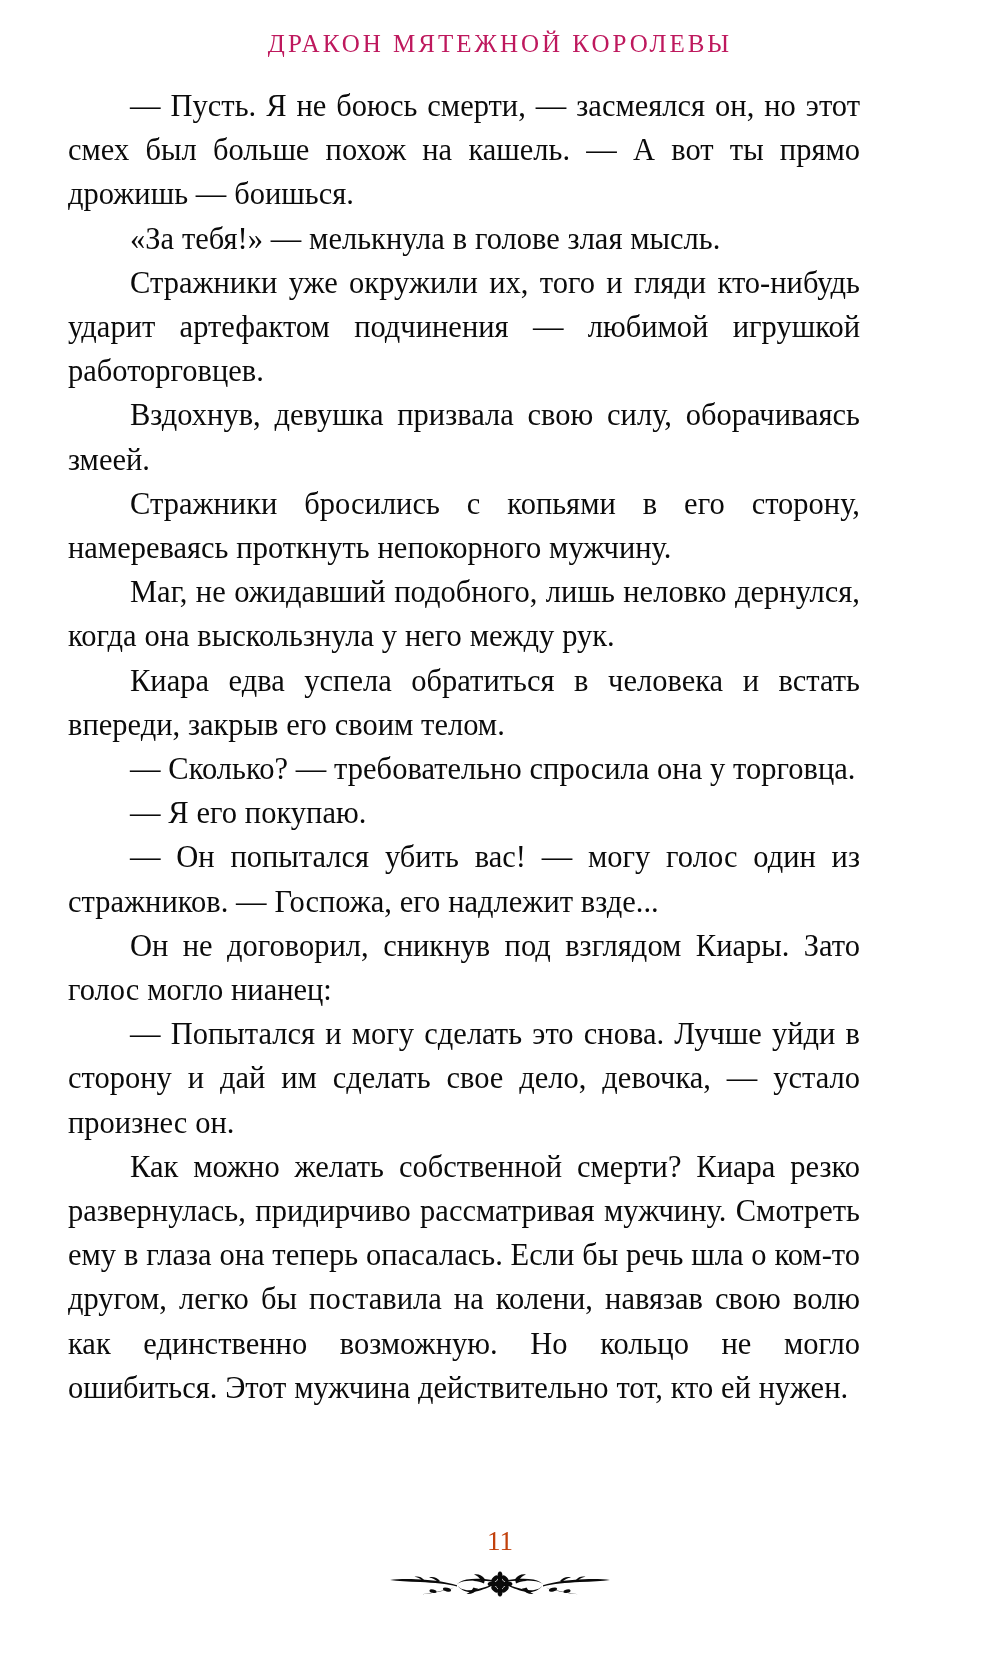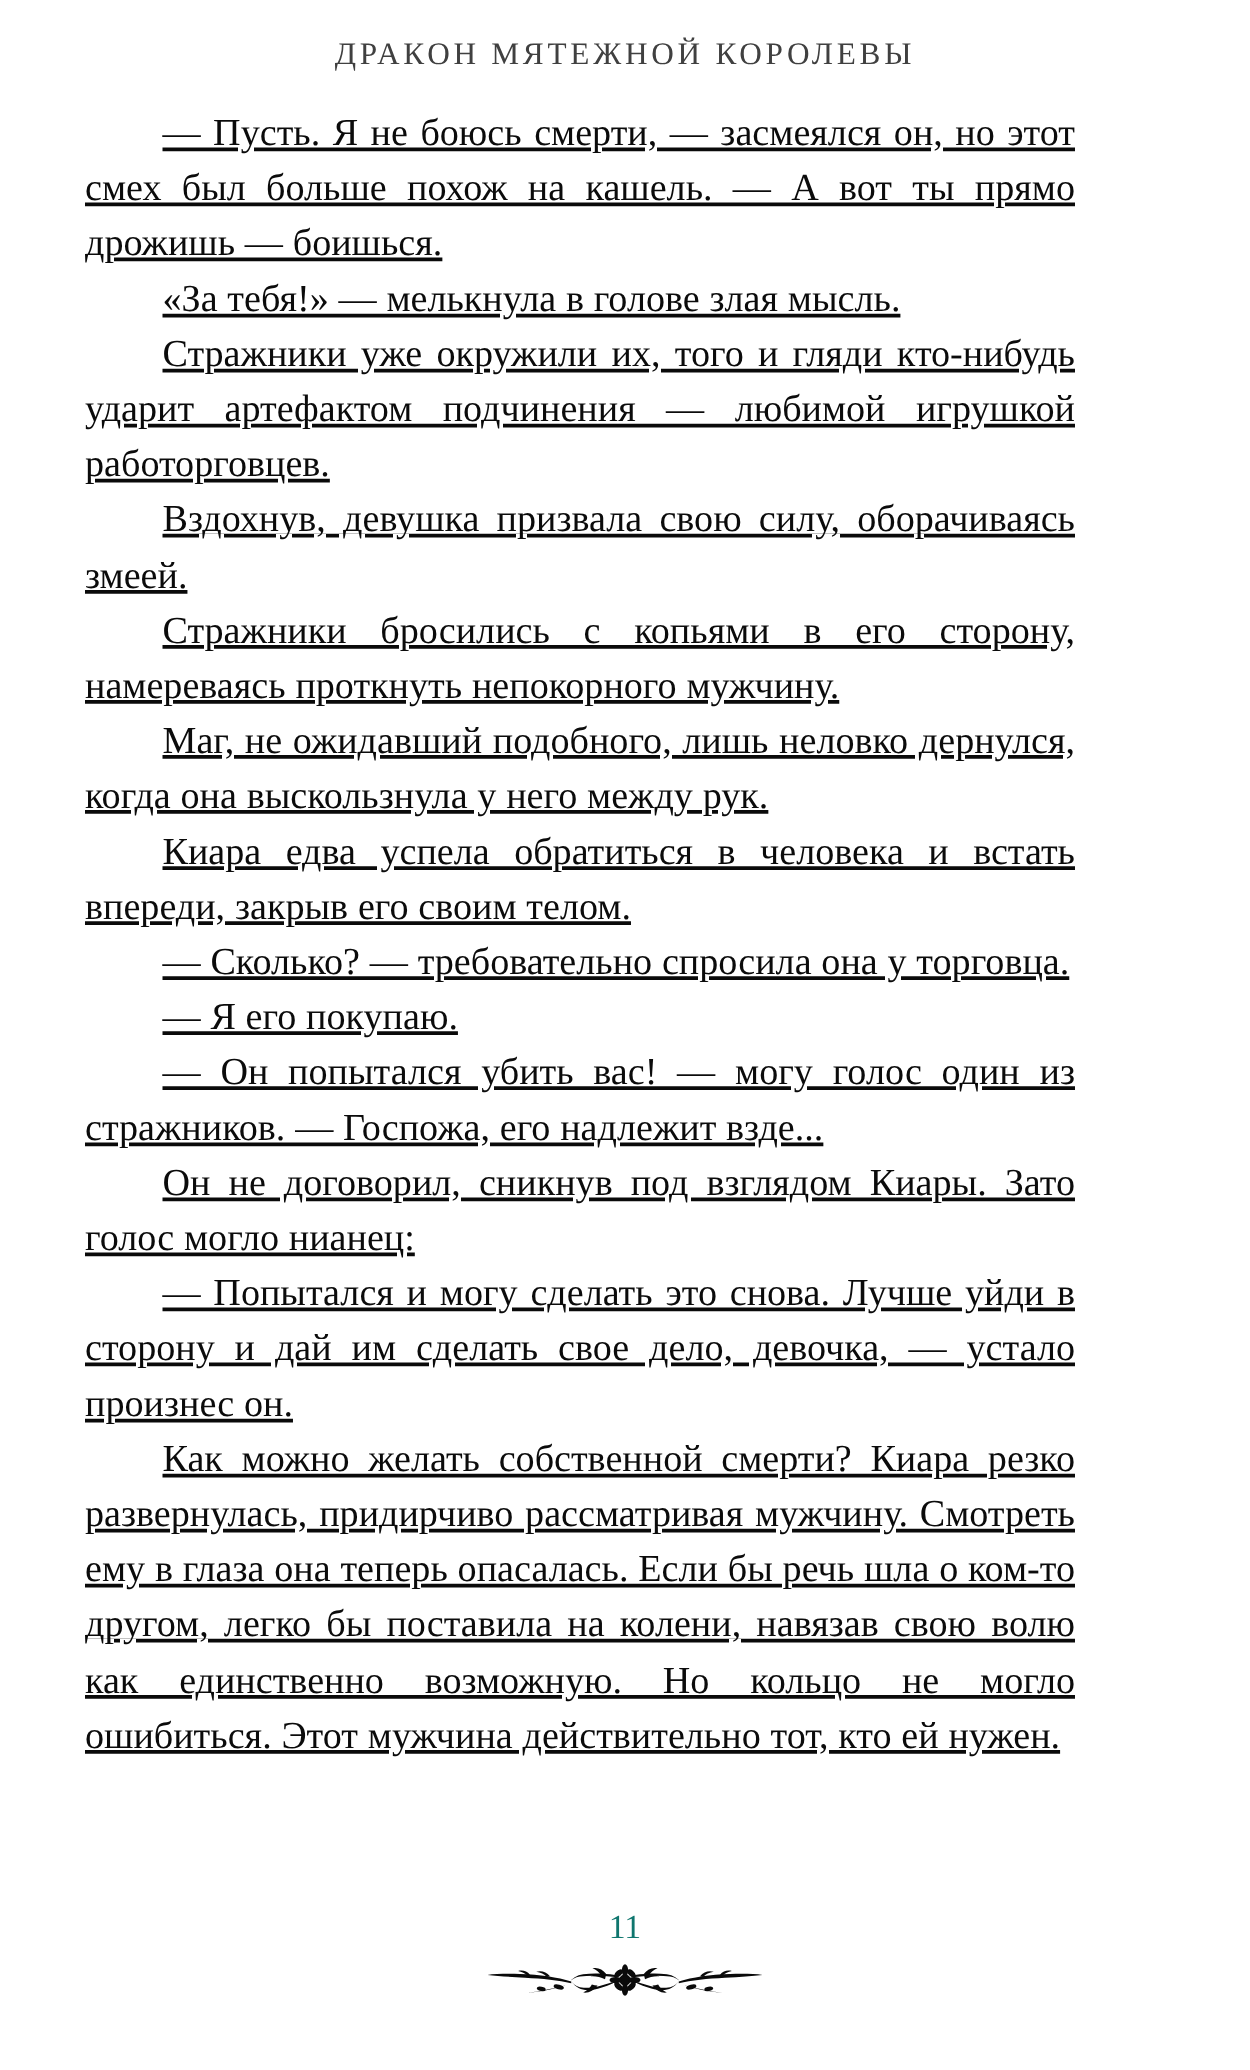--- a/index.html
+++ b/index.html
@@ -29,31 +29,30 @@
     position: absolute;
     top: 30px;
     left: 0;
     right: 0;
     text-align: center;
     font-size: 25px;
     line-height: 1.1;
     letter-spacing: 3.0px;
     text-transform: uppercase;
     font-weight: 400;
-    color: #404040;
+    color: #be185d;
     font-family: "Liberation Serif", "DejaVu Serif", serif;
   }
 
   
   .text-column {
     position: absolute;
     top: 84px;
     left: 68px;
     width: 792px;
-    text-decoration: underline;
   }
 
   .para {
     margin: 0;
     font-size: 30.5px;
     line-height: 44.2px;
     text-align: justify;
     text-justify: inter-word;
     text-indent: 62px;
     hyphens: manual;
@@ -66,21 +65,21 @@
 
   
   .folio {
     position: absolute;
     top: 1528px;
     left: 0;
     right: 0;
     text-align: center;
     font-size: 27px;
     line-height: 1;
-    color: #0f766e;
+    color: #c2410c;
   }
 
   
   .ornament {
     position: absolute;
     top: 1568px;
     left: 50%;
     transform: translateX(-50%);
     width: 220px;
     height: 34px;

